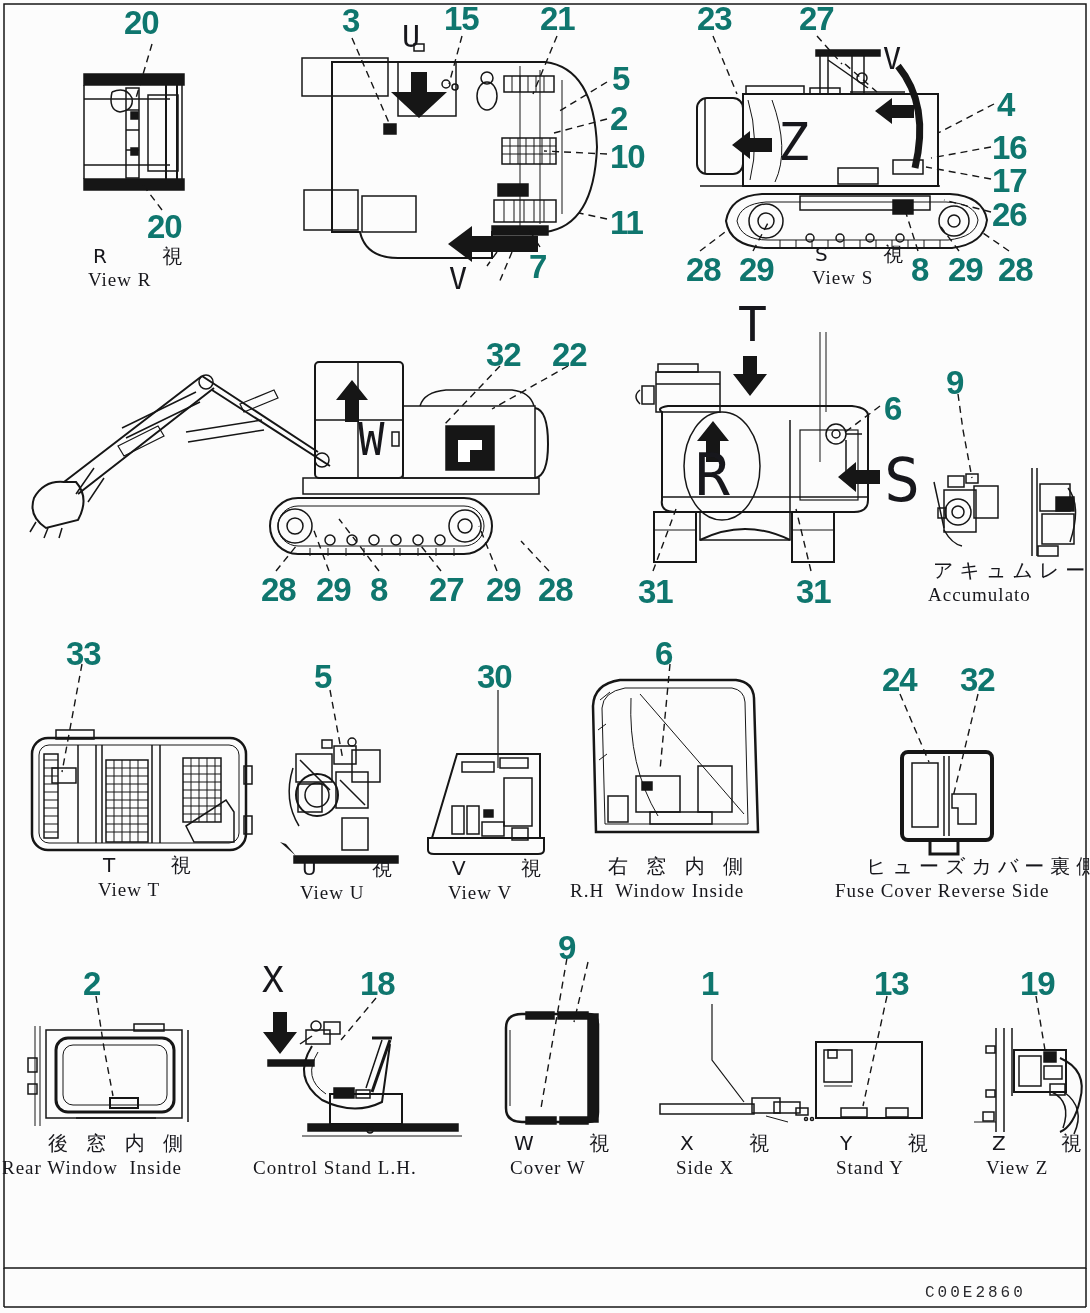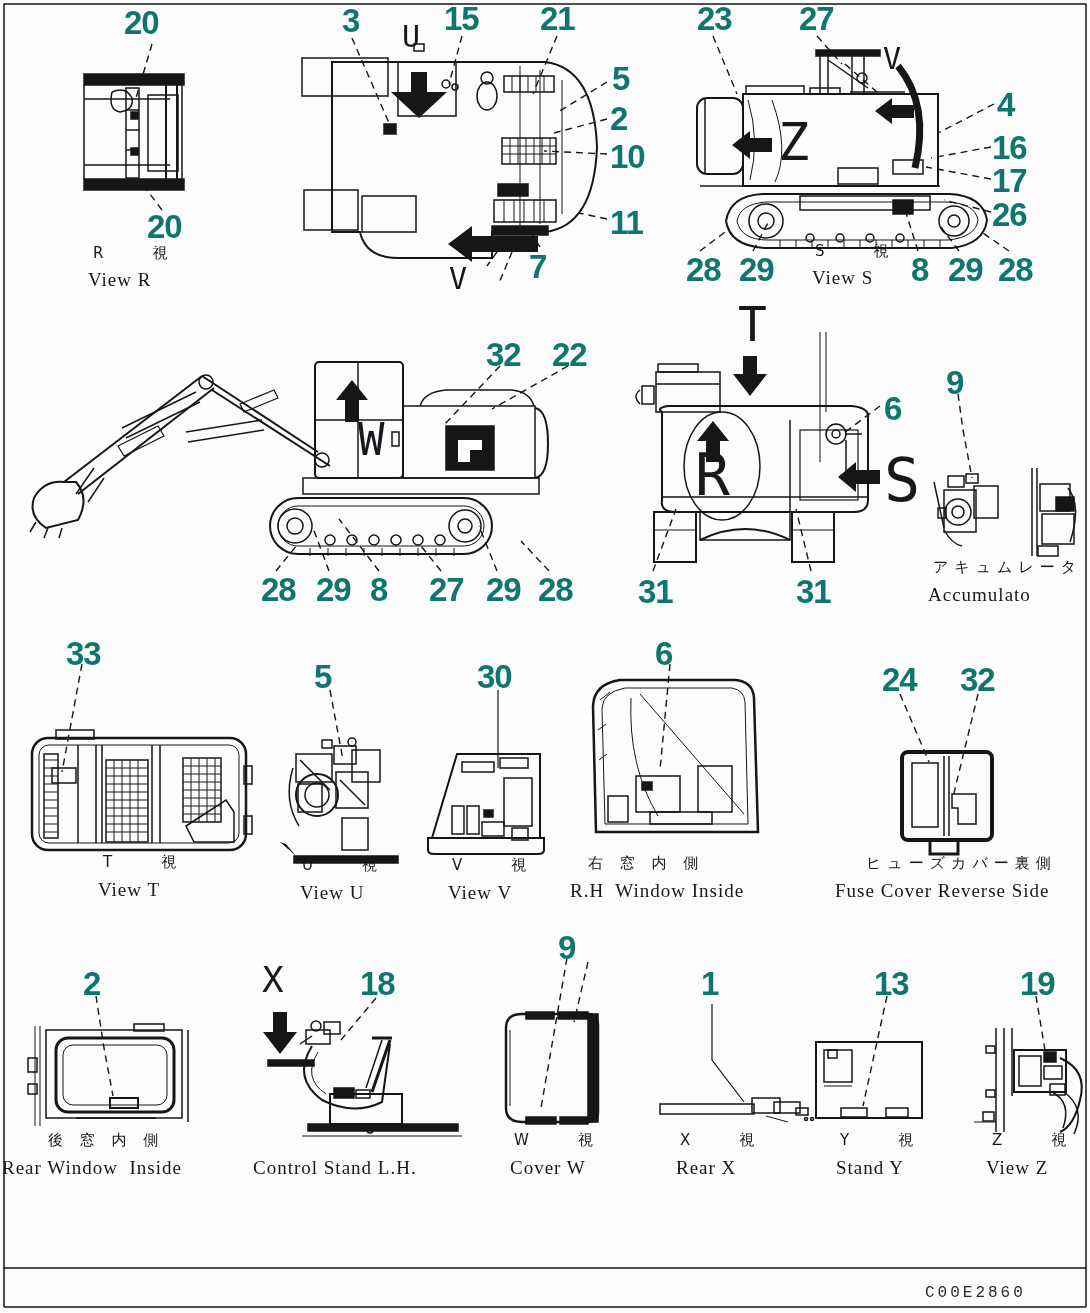--- a/index.html
+++ b/index.html
@@ -4,21 +4,21 @@
 <style>
   html,body{margin:0;padding:0;background:#e8e8e8;}
   .page{position:relative;width:1090px;height:1313px;background:#fcfcfc;overflow:hidden;
         font-family:"Liberation Mono",monospace;}
   .art{position:absolute;left:0;top:0;}
   .co{position:absolute;color:#0f766e;font:700 33px/1 "Liberation Sans",sans-serif;
       letter-spacing:-1px;white-space:pre;}
   .lt{position:absolute;color:#17171c;font-family:"DejaVu Sans Mono",monospace;
       font-weight:400;line-height:1;white-space:pre;}
   .lbl{position:absolute;color:#17171c;white-space:pre;line-height:1;}
-  .jp{font-size:15px;letter-spacing:6px;font-family:"DejaVu Sans","Liberation Sans",sans-serif;}
+  .jp{font-size:20px;letter-spacing:6px;font-family:"DejaVu Sans","Liberation Sans",sans-serif;}
   .en{font-size:19px;letter-spacing:1px;font-family:Liberation Serif, serif;}
   .code{position:absolute;color:#2a2a2e;font:16px/1 "Liberation Mono",monospace;letter-spacing:3px;}
 </style>
 </head>
 <body>
 
 <div class="page">
 
 <svg class="art" width="1090" height="1313" viewBox="0 0 1090 1313" stroke="#161616" fill="none" stroke-width="1.5">
 
@@ -405,36 +405,36 @@
 
 <span class="lbl jp" style="left:103px;top:855px">T    視</span>
 <span class="lbl en" style="left:98px;top:880px">View T</span>
 
 <span class="lbl jp" style="left:302px;top:858px">U    視</span>
 <span class="lbl en" style="left:300px;top:883px">View U</span>
 
 <span class="lbl jp" style="left:452px;top:858px">V    視</span>
 <span class="lbl en" style="left:448px;top:883px">View V</span>
 
-<span class="lbl jp" style="left:588px;top:856px">右 窓 内 側</span>
+<span class="lbl jp" style="left:608px;top:856px">右 窓 内 側</span>
 <span class="lbl en" style="left:570px;top:881px">R.H  Window Inside</span>
 
 <span class="lbl jp" style="left:866px;top:856px">ヒューズカバー裏側</span>
 <span class="lbl en" style="left:835px;top:881px">Fuse Cover Reverse Side</span>
 
 <span class="lbl jp" style="left:48px;top:1133px">後 窓 内 側</span>
 <span class="lbl en" style="left:2px;top:1158px">Rear Window  Inside</span>
 
 <span class="lbl en" style="left:253px;top:1158px">Control Stand L.H.</span>
 
 <span class="lbl jp" style="left:514px;top:1133px">W    視</span>
 <span class="lbl en" style="left:510px;top:1158px">Cover W</span>
 
 <span class="lbl jp" style="left:680px;top:1133px">X    視</span>
-<span class="lbl en" style="left:676px;top:1158px">Rear X</span>
+<span class="lbl en" style="left:676px;top:1158px">Side X</span>
 
 <span class="lbl jp" style="left:840px;top:1133px">Y    視</span>
 <span class="lbl en" style="left:836px;top:1158px">Stand Y</span>
 
 <span class="lbl jp" style="left:992px;top:1133px">Z    視</span>
 <span class="lbl en" style="left:986px;top:1158px">View Z</span>
 
 <span class="code" style="left:925px;top:1285px">C00E2860</span>
 
 </div>

